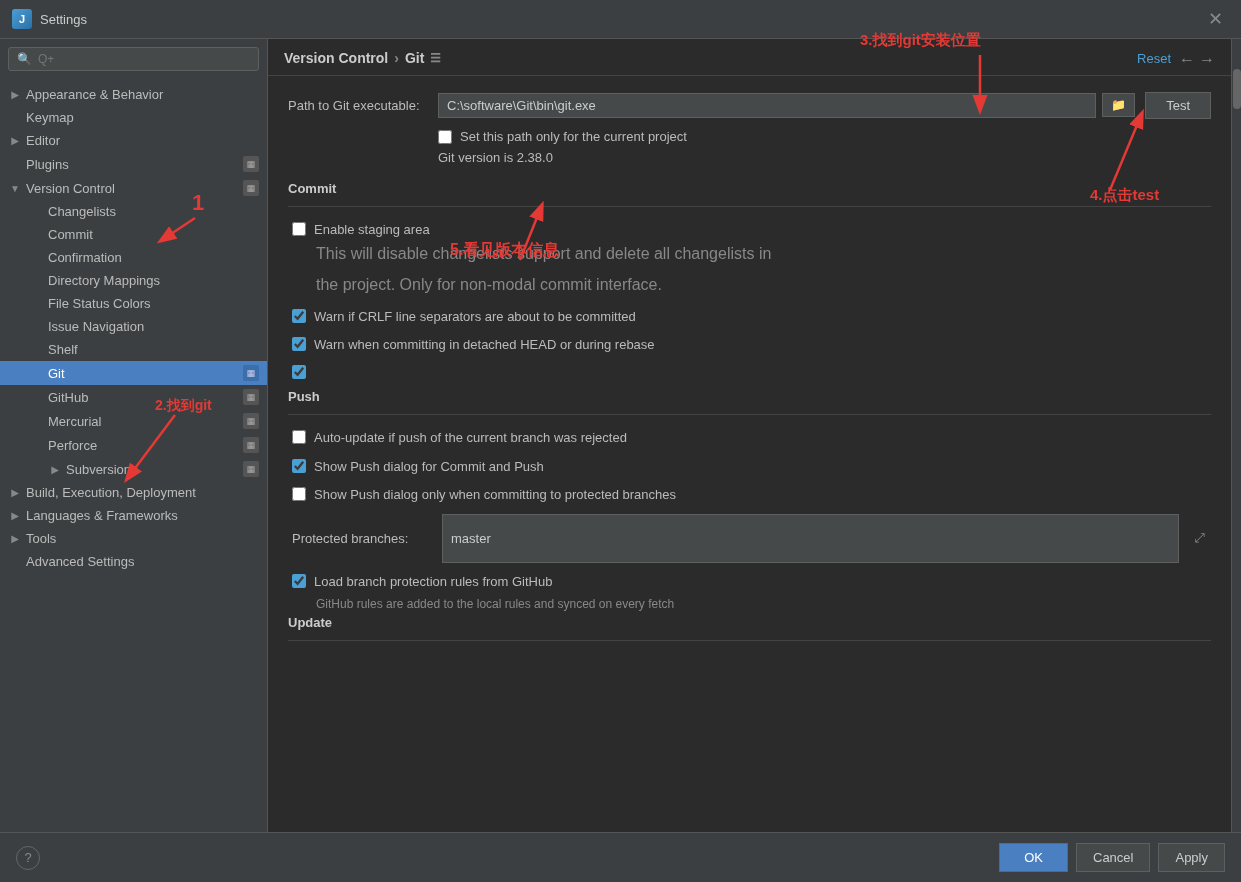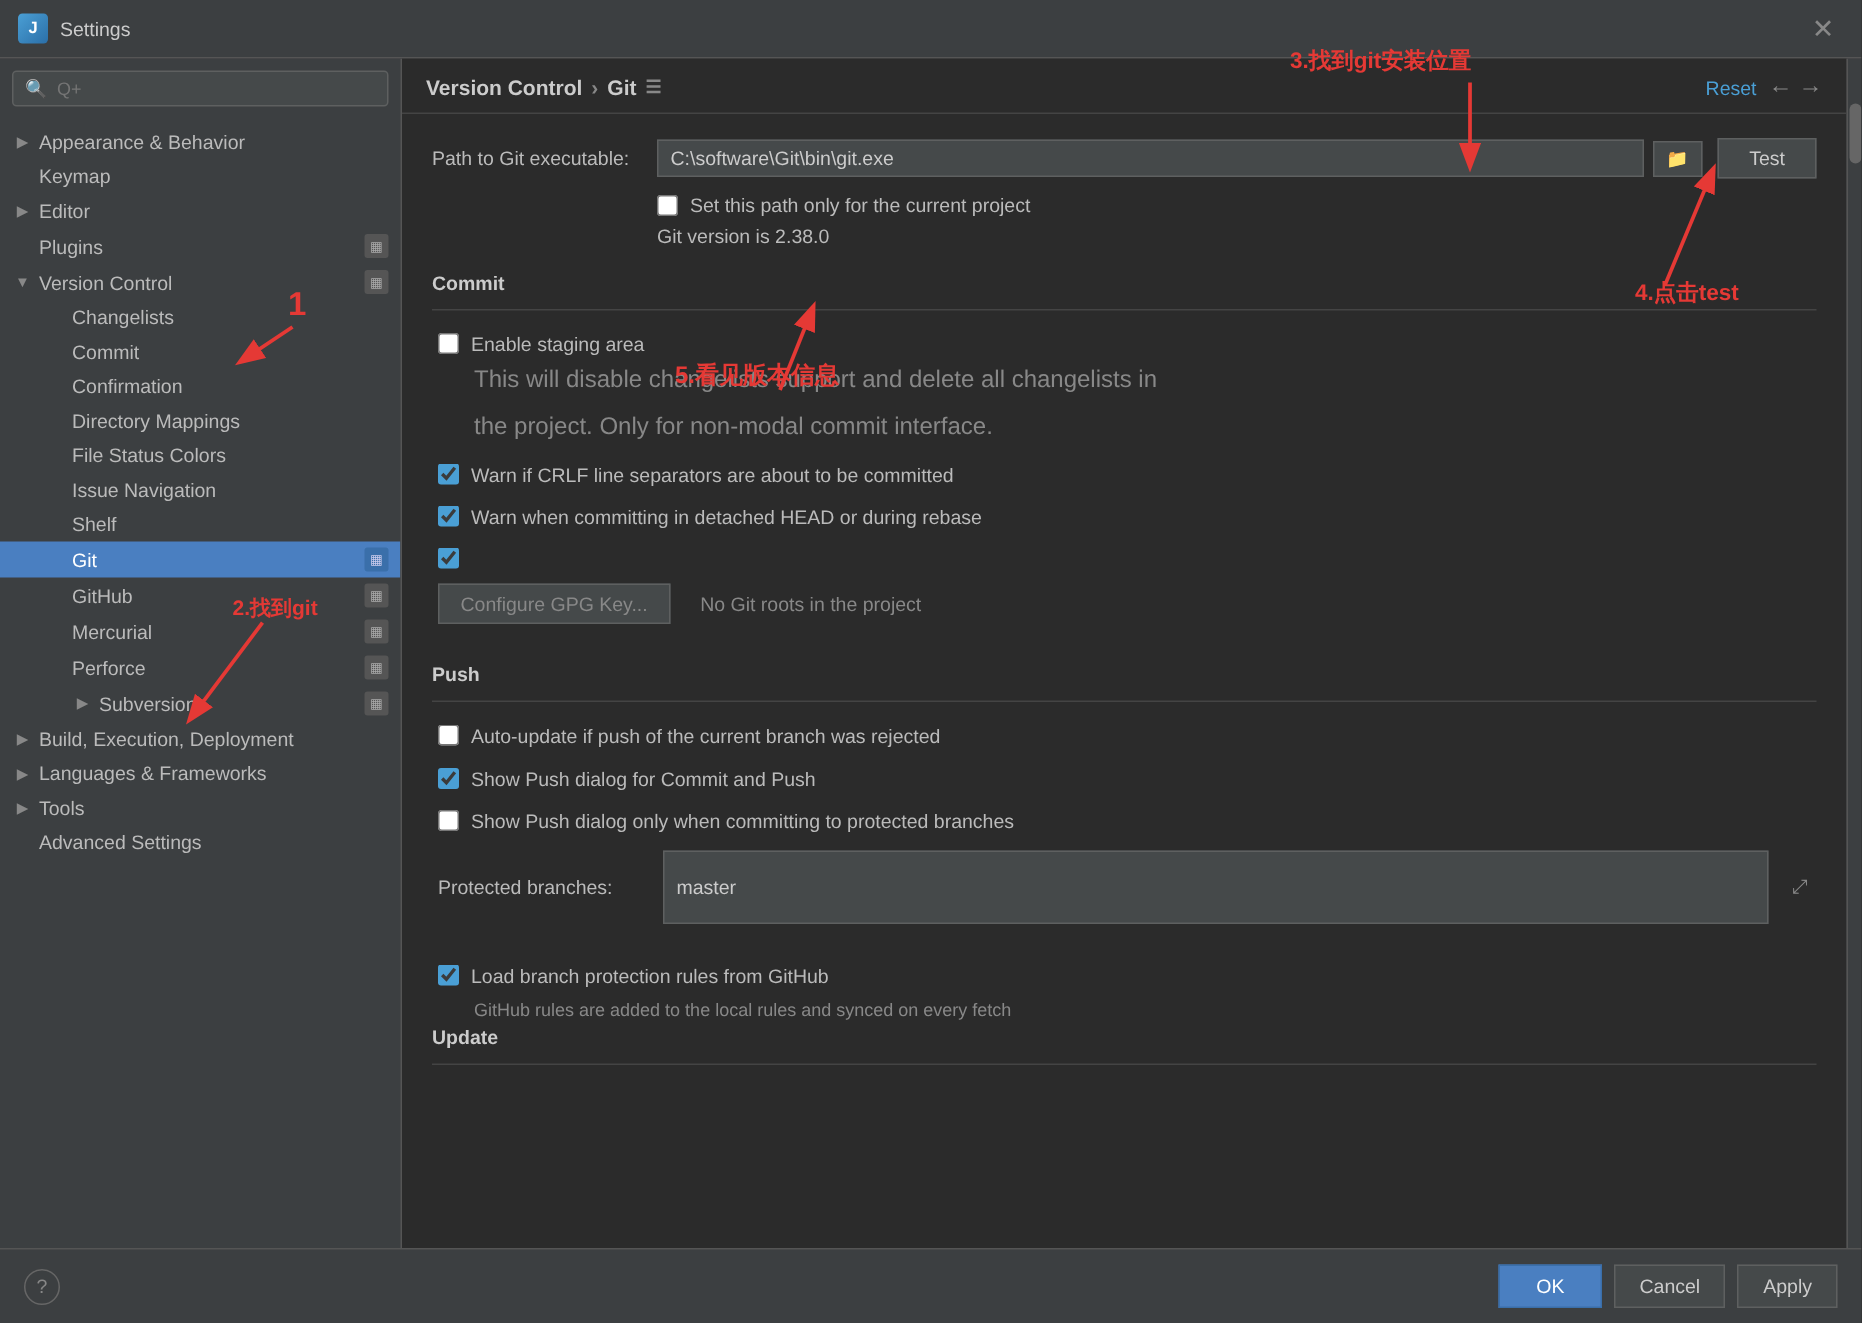--- a/index.html
+++ b/index.html
@@ -194,21 +194,21 @@
       margin-bottom: 10px;
     }
     .path-label {
       color: #bbbbbb;
       min-width: 140px;
       font-size: 13px;
     }
     .path-input-wrapper {
       flex: 1;
       display: flex;
-      align-items: flex-end;
+      align-items: flex-start;
       gap: 6px;
     }
     .path-input {
       flex: 1;
       background: #45494a;
       border: 1px solid #5e6060;
       color: #cccccc;
       padding: 4px 8px;
       font-size: 13px;
       outline: none;
@@ -312,21 +312,21 @@
     }
 
     
     .push-section { margin-top: 4px; }
 
     
     .protected-row {
       display: flex;
       align-items: center;
       gap: 10px;
-      margin-bottom: 26px;
+      margin-bottom: 10px;
       padding-left: 4px;
     }
     .protected-label {
       color: #bbbbbb;
       min-width: 140px;
       font-size: 13px;
     }
     .protected-input {
       flex: 1;
       background: #45494a;
@@ -607,24 +607,20 @@
 
       <div class="option-row">
         <input type="checkbox" id="warn-detached" checked="" style="">
         <label for="warn-detached">Warn when committing in detached HEAD or during rebase</label>
       </div>
 
       <div class="option-row">
         <input type="checkbox" id="cherry-pick" checked="" style="">
       </div>
 
-      <div class="configure-row">
-        <button class="configure-btn">Configure GPG Key...</button>
-        <span class="no-git-roots">No Git roots in the project</span>
-      </div>
 
       <div class="section-header push-section">Push</div>
       <hr class="section-divider">
 
       <div class="option-row">
         <input type="checkbox" id="auto-update" style="">
         <label for="auto-update">Auto-update if push of the current branch was rejected</label>
       </div>
 
       <div class="option-row">

